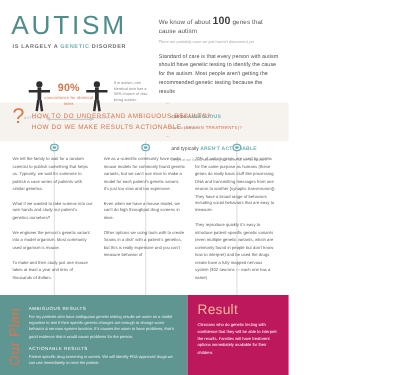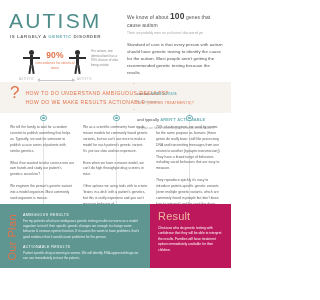--- a/index.html
+++ b/index.html
@@ -2,40 +2,40 @@
 <html><head>
 <meta charset="utf-8">
 <style>
   html,body{margin:0;padding:0;}
   body{
     width:231px;height:300px;overflow:hidden;
     background:#ffffff;
     font-family:"Liberation Sans", sans-serif;
     color:#4a4a4a;
   }
-  .page{position:relative;width:231px;height:268px;background:#ffffff;}
+  .page{position:relative;width:231px;height:300px;background:#ffffff;}
 
   
   .hero{display:flex;padding:8px 7px 4px 7px;box-sizing:border-box;height:82px;}
   .hero-left{width:116px;flex:none;}
   .hero-right{flex:1;padding-left:4px;padding-top:3px;}
 
   .title{
     font-size:21px;letter-spacing:2.2px;color:#4f8d8a;
     font-weight:400;line-height:1;margin:2px 0 0 2px;
     font-family:"Liberation Sans", sans-serif;
   }
   .subtitle{
     font-size:4.4px;letter-spacing:.55px;color:#6d6d6d;
     margin:3px 0 0 3px;font-weight:600;
   }
   .subtitle .accent{color:#6fb0b5;}
 
   
-  .twins{position:relative;height:40px;margin-top:5px;padding-left:3px;}
+  .twins{position:relative;height:40px;margin-top:20px;padding-left:3px;}
   .fig{position:absolute;top:6px;width:17px;height:24px;}
   .fig.left{left:16px;}
   .fig.right{left:62px;}
   .fig .head{width:5px;height:5px;border-radius:50%;background:#2f2f2f;margin:0 auto;}
   .fig .body{width:3px;height:10px;background:#2f2f2f;margin:0 auto;}
   .fig .arms{position:absolute;top:6.5px;left:0;width:17px;height:2.4px;background:#2f2f2f;}
   .fig .legA,.fig .legB{position:absolute;top:15px;width:2.4px;height:9px;background:#2f2f2f;}
   .fig .legA{left:6px;transform:rotate(8deg);}
   .fig .legB{left:9px;transform:rotate(-8deg);}
 

